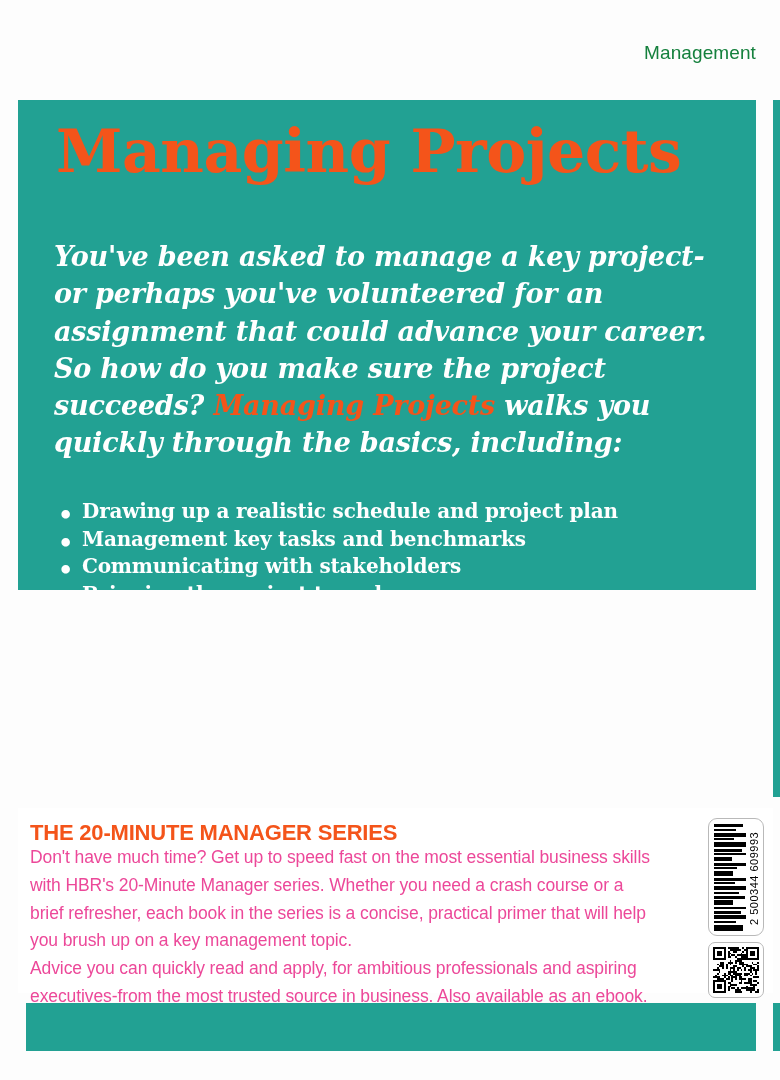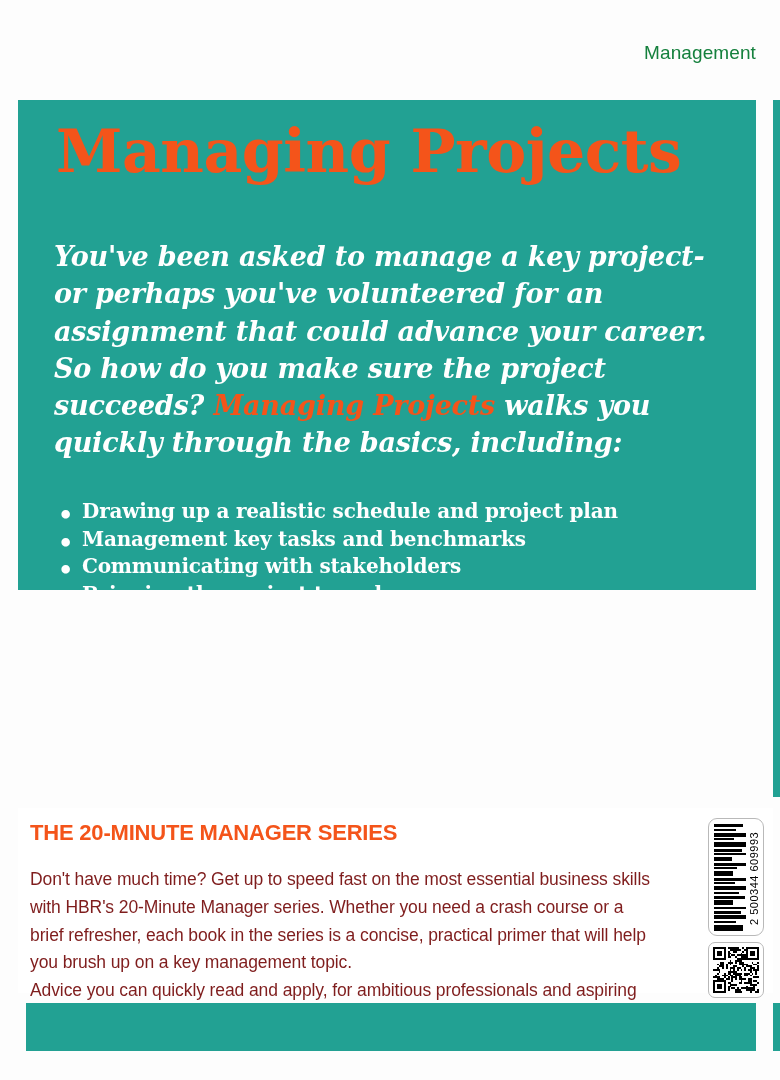--- a/index.html
+++ b/index.html
@@ -130,26 +130,26 @@
     top: 12px;
     font-family: "Liberation Sans", sans-serif;
     font-size: 22px;
     font-weight: 700;
     color: #f4541a;
     letter-spacing: -0.2px;
   }
   .series-body {
     position: absolute;
     left: 12px;
-    top: 58px;
+    top: 36px;
     width: 625px;
     font-family: "Liberation Sans", sans-serif;
     font-size: 17.5px;
     font-weight: 400;
-    color: #7f1d1d;
+    color: #ec4899;
     line-height: 1.59;
     letter-spacing: -0.1px;
   }
   .series-body p {
     margin: 0;
   }
 
   
   .code-stack {
     position: absolute;

